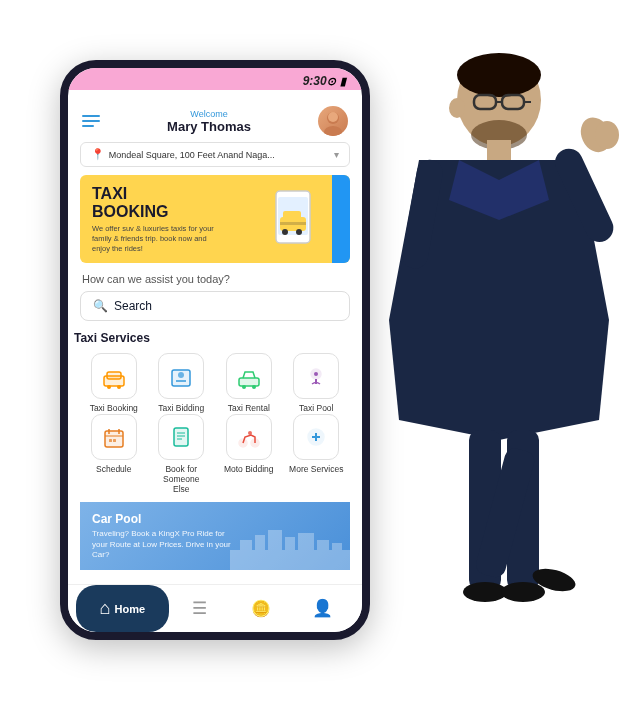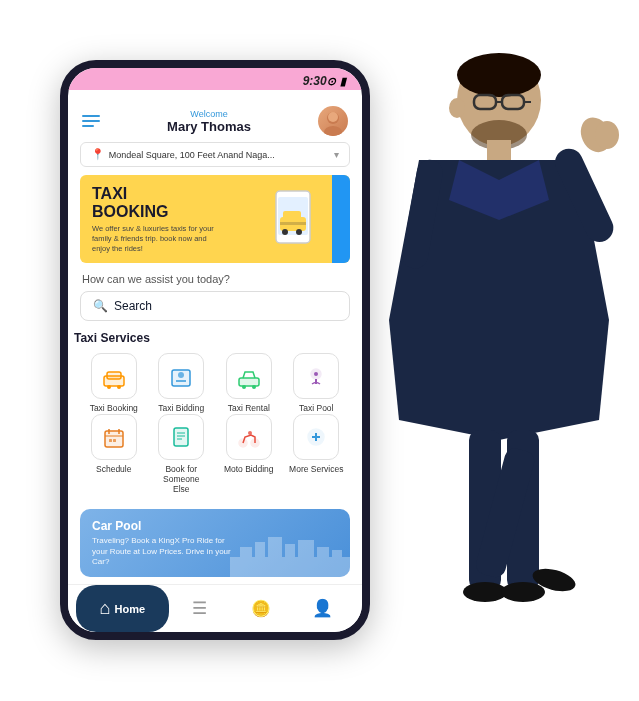--- a/index.html
+++ b/index.html
@@ -180,23 +180,23 @@
 
     .service-label {
       font-size: 8.5px;
       color: #333;
       text-align: center;
       line-height: 1.2;
     }
 
     
     .carpool-banner {
-      margin: 7px 12px;
+      margin: 0 12px;
       background: linear-gradient(135deg, #7eb3e8, #4a90d9);
-      border-radius: 10px;
+      border-radius: 0;
       padding: 10px 12px;
       min-height: 55px;
       position: relative;
       overflow: hidden;
     }
     .carpool-title { font-size: 12px; font-weight: 700; color: #fff; }
     .carpool-desc { font-size: 8px; color: rgba(255,255,255,0.9); margin-top: 3px; line-height: 1.3; max-width: 140px; }
 
     
     .bottom-nav {

